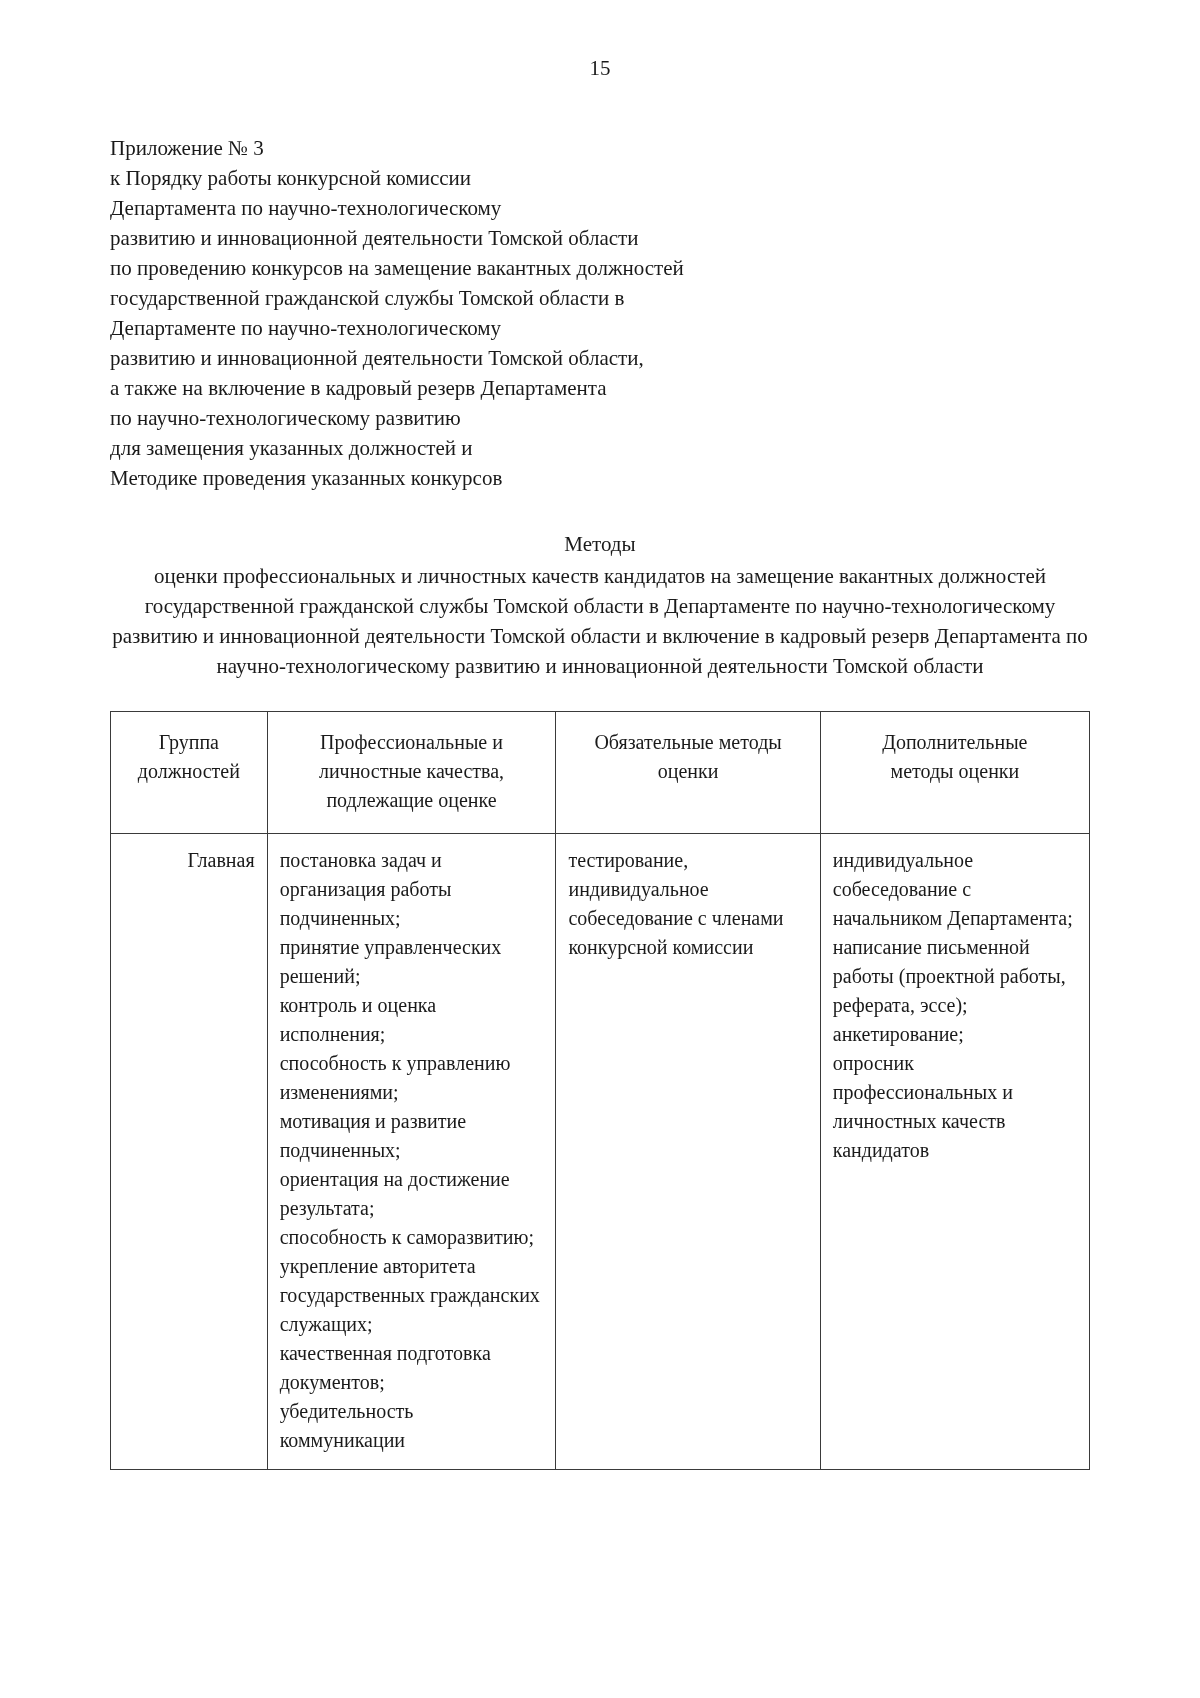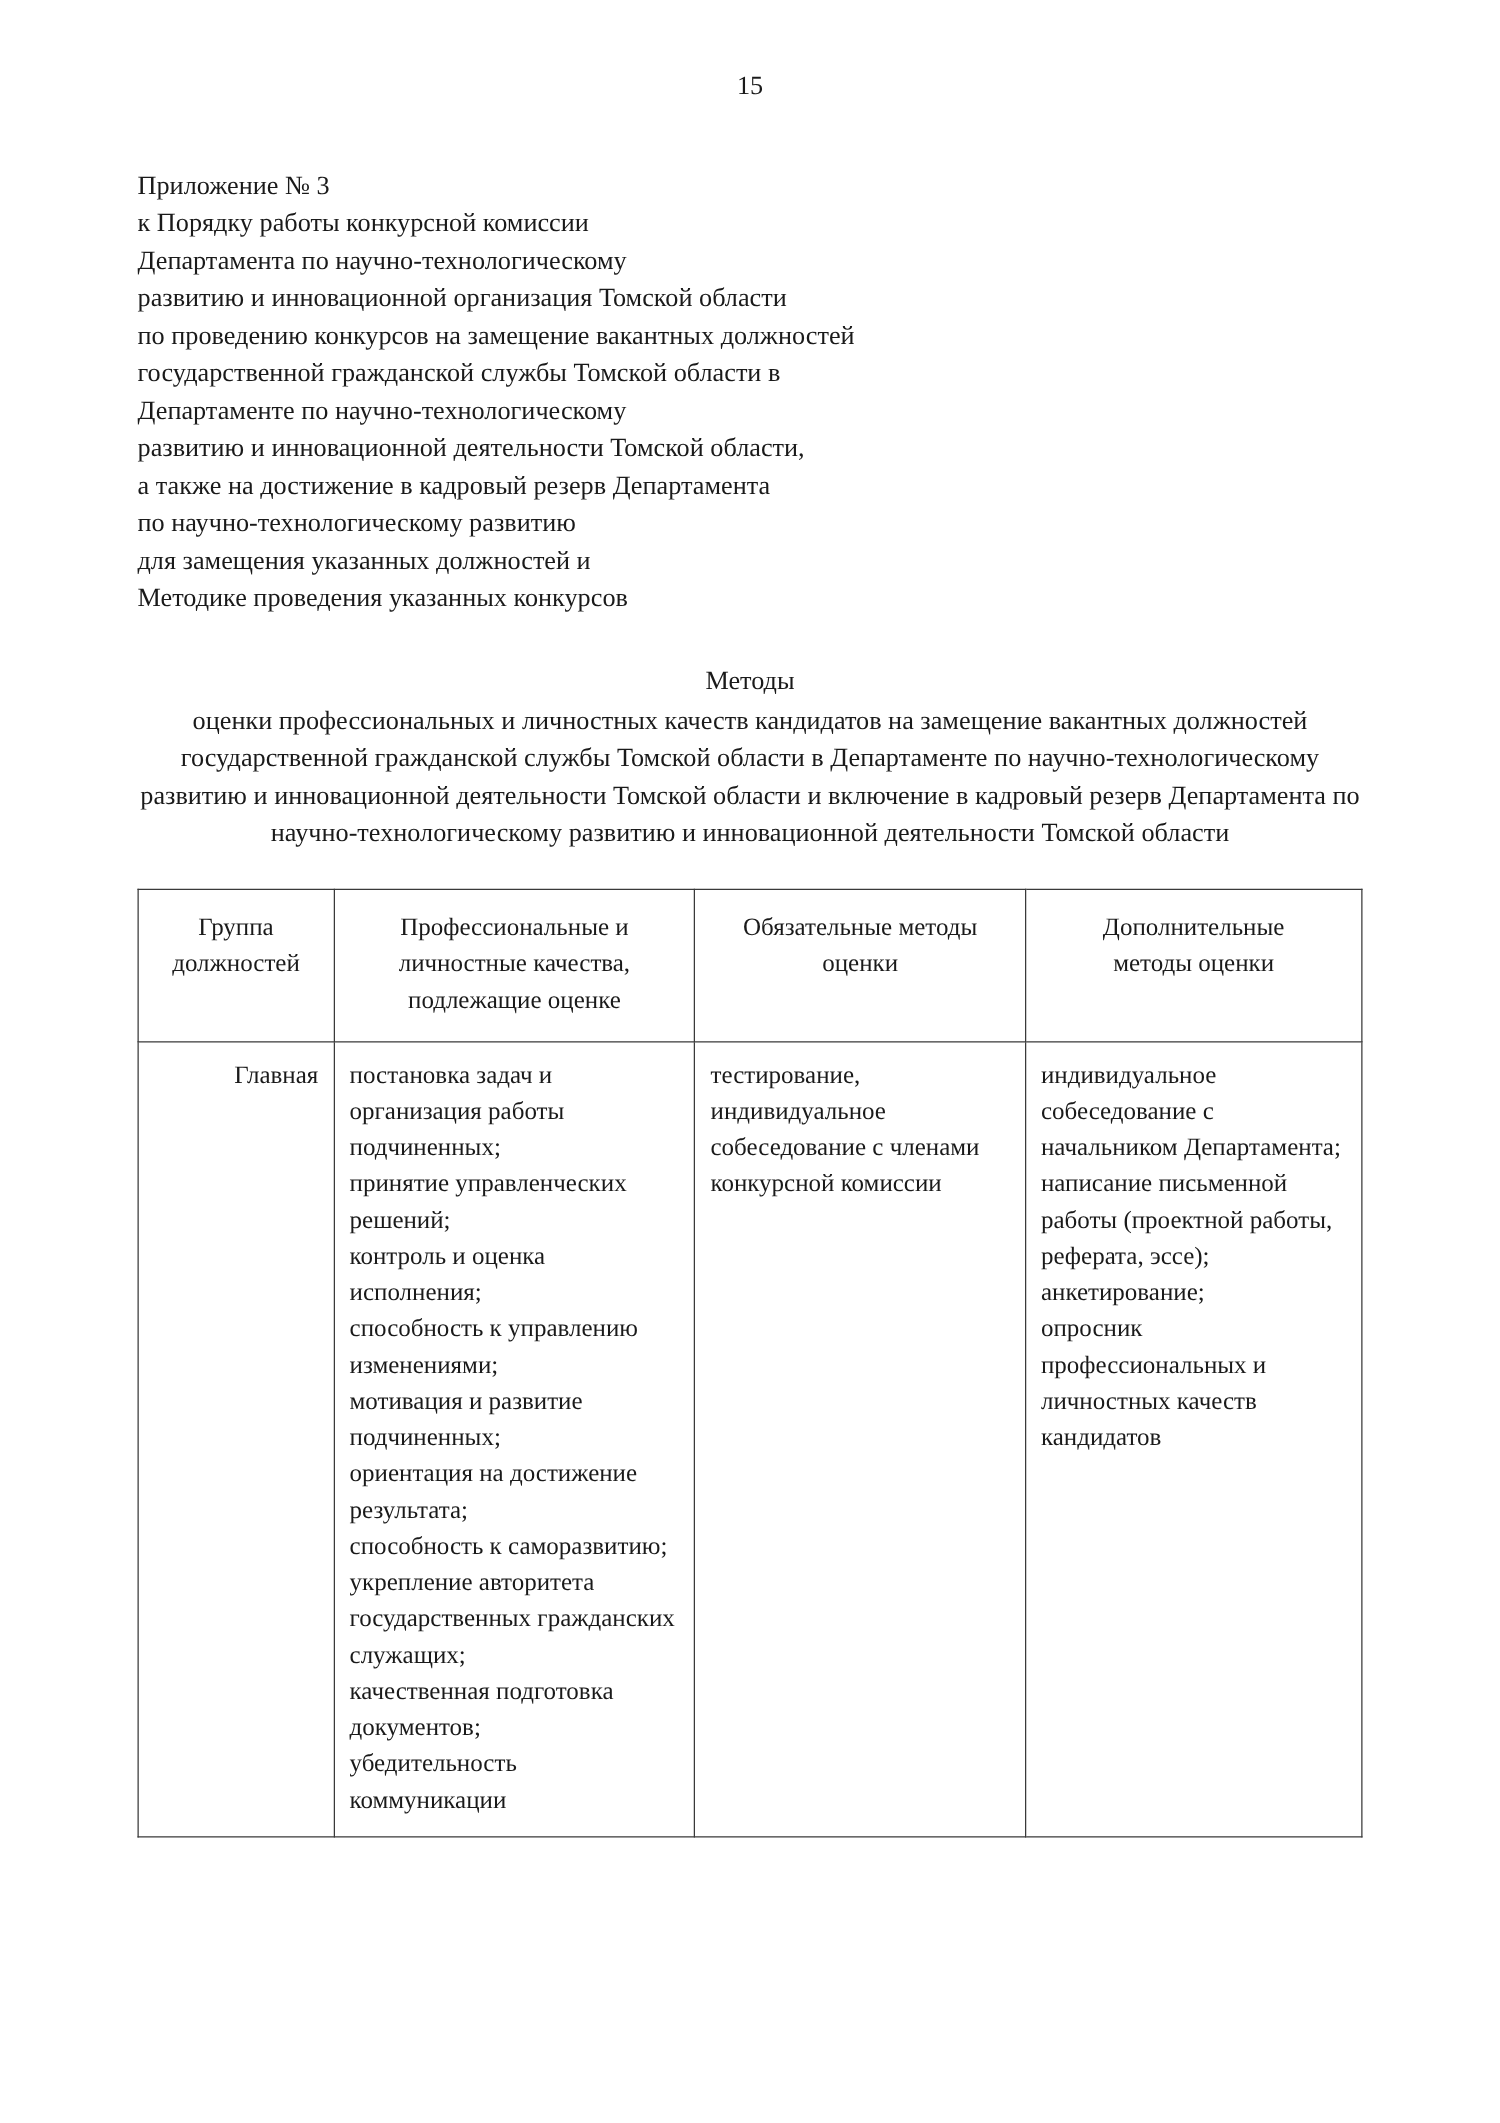--- a/index.html
+++ b/index.html
@@ -89,26 +89,26 @@
 <body>
 
 <div class="page">
 
   <div class="page-number">15</div>
 
   <div class="appendix-block">
     <span class="ln">Приложение № 3</span>
     <span class="ln">к Порядку работы конкурсной комиссии</span>
     <span class="ln">Департамента по научно-технологическому</span>
-    <span class="ln">развитию и инновационной организация Томской области</span>
+    <span class="ln">развитию и инновационной деятельности Томской области</span>
     <span class="ln">по проведению конкурсов на замещение вакантных должностей</span>
     <span class="ln">государственной гражданской службы Томской области в</span>
     <span class="ln">Департаменте по научно-технологическому</span>
     <span class="ln">развитию и инновационной деятельности Томской области,</span>
-    <span class="ln">а также на достижение в кадровый резерв Департамента</span>
+    <span class="ln">а также на включение в кадровый резерв Департамента</span>
     <span class="ln">по научно-технологическому развитию</span>
     <span class="ln">для замещения указанных должностей и</span>
     <span class="ln">Методике проведения указанных конкурсов</span>
   </div>
 
   <div class="title-block">
     <span class="title-main">Методы</span>
     <span class="title-sub">оценки профессиональных и личностных качеств кандидатов на замещение вакантных должностей государственной гражданской службы Томской области в Департаменте по научно-технологическому развитию и инновационной деятельности Томской области и включение в кадровый резерв Департамента по научно-технологическому развитию и инновационной деятельности Томской области</span>
   </div>
 

